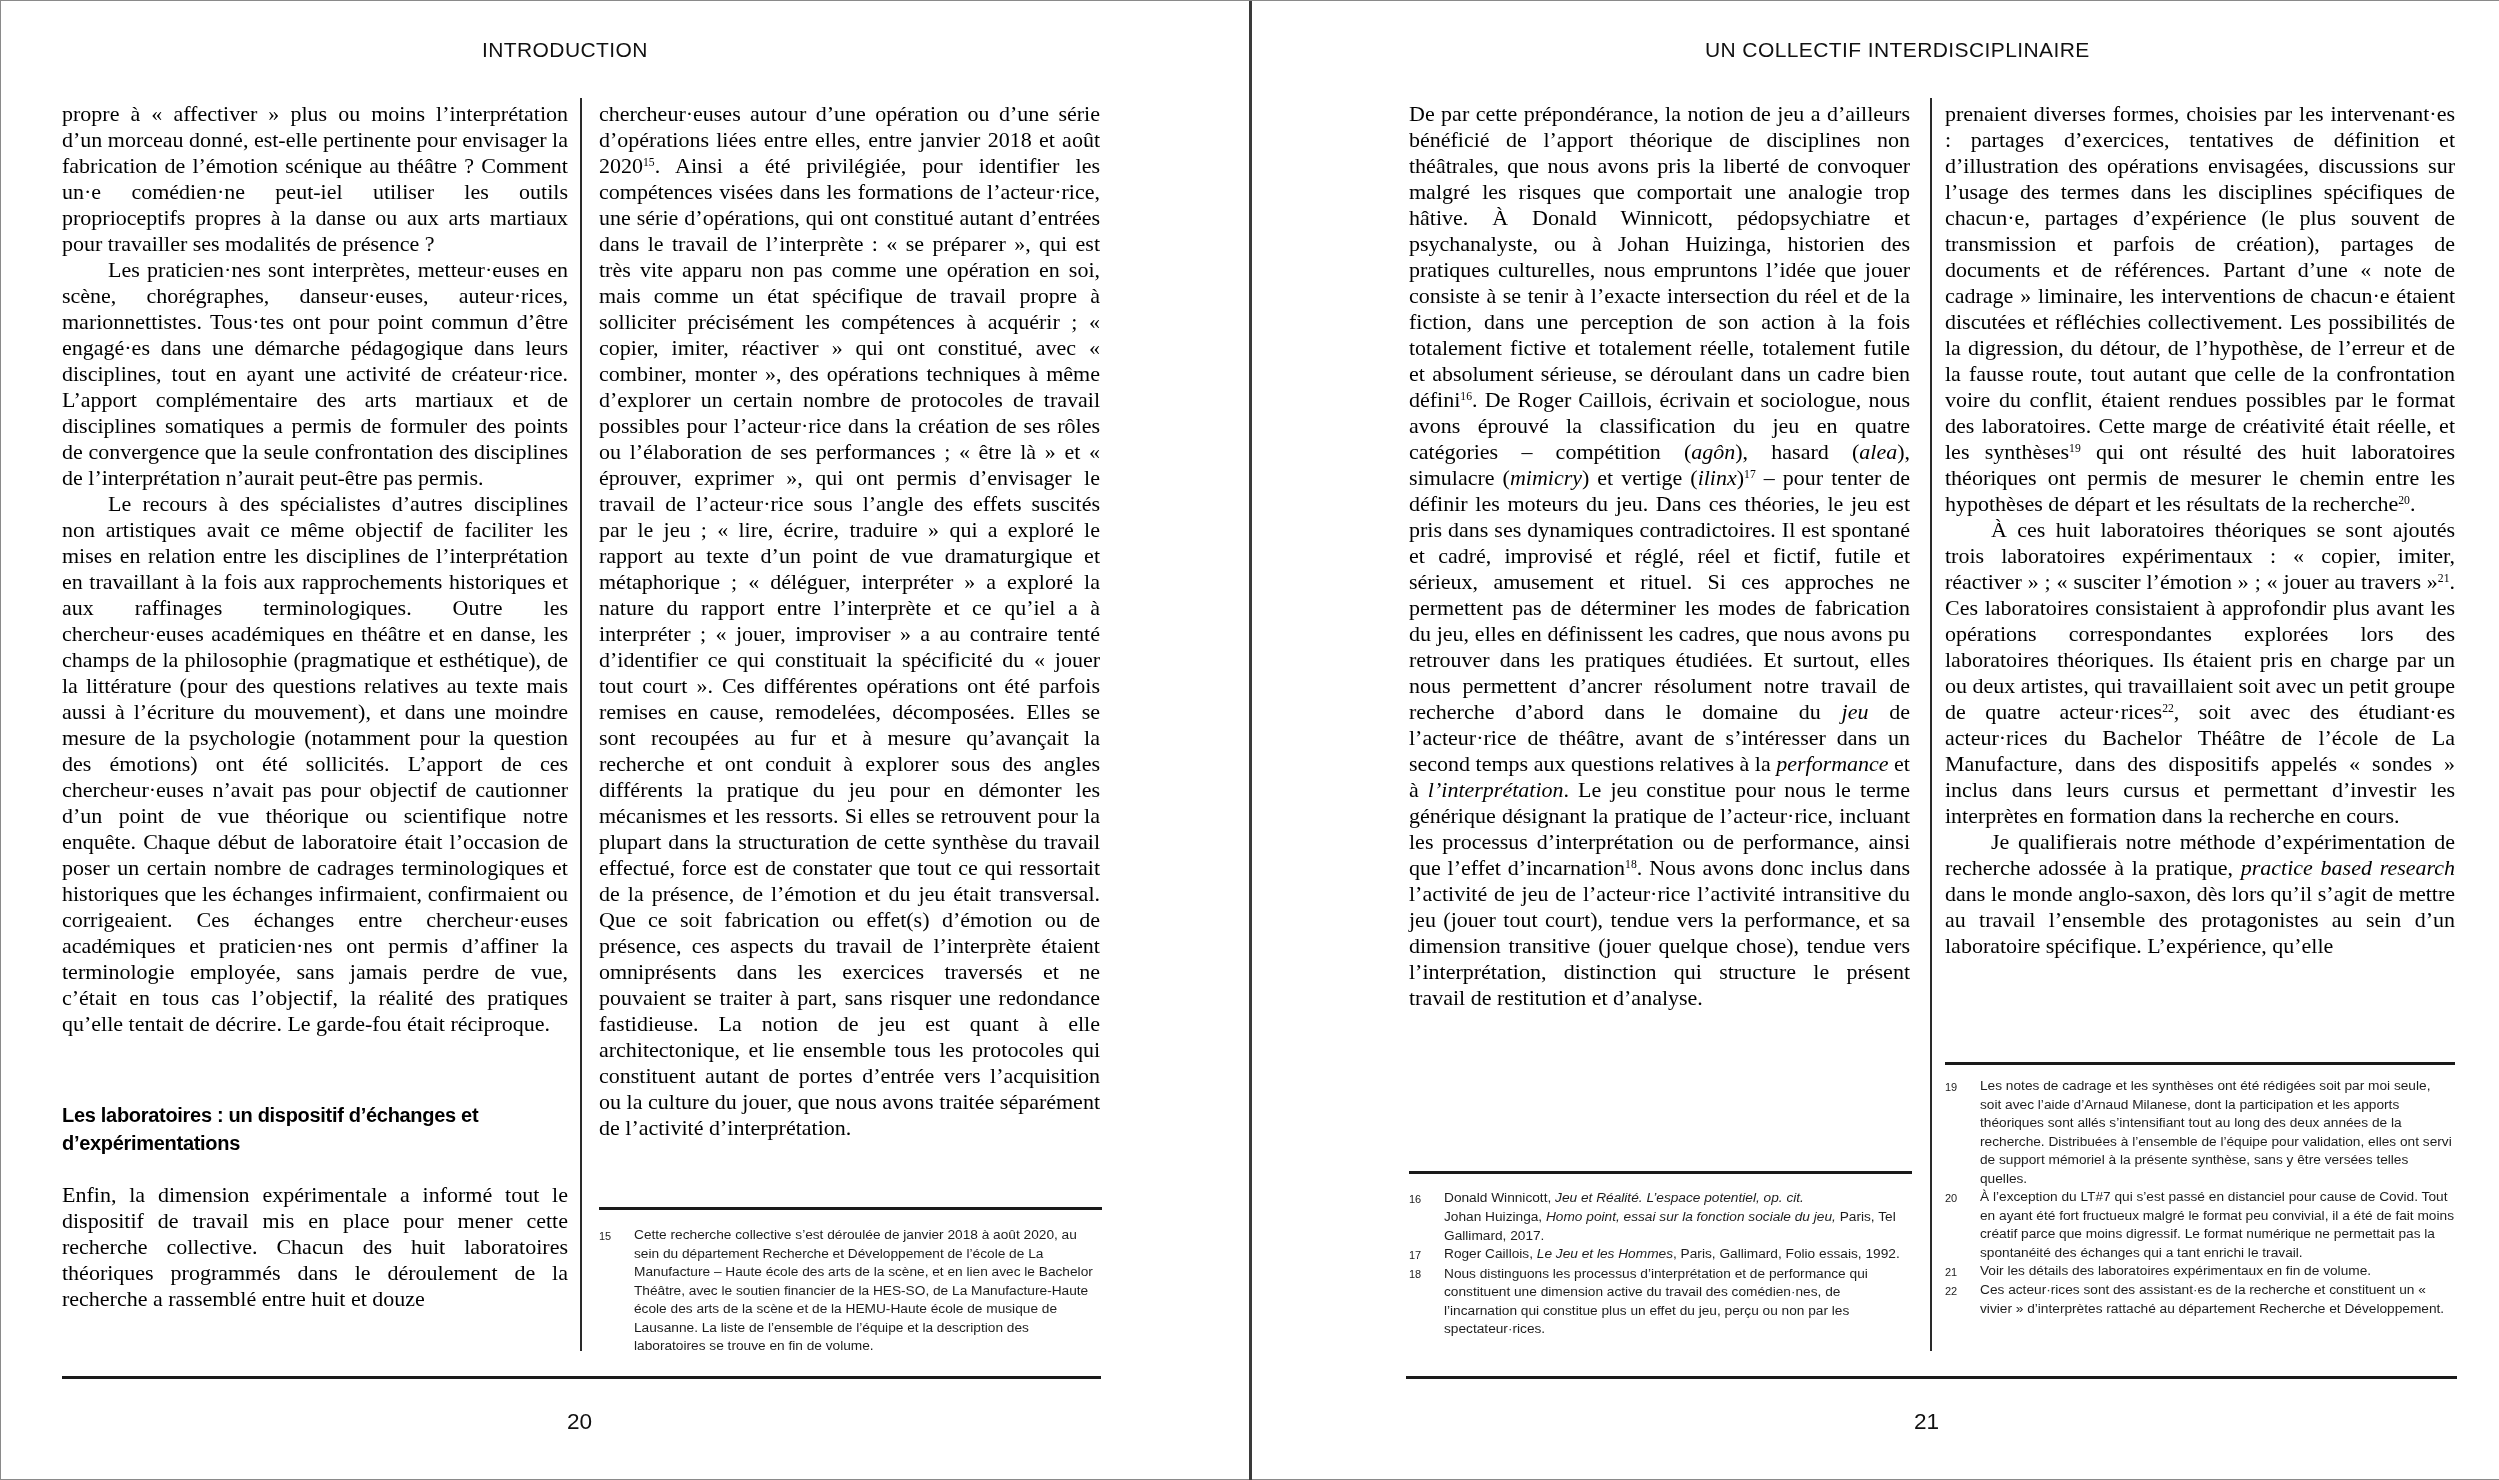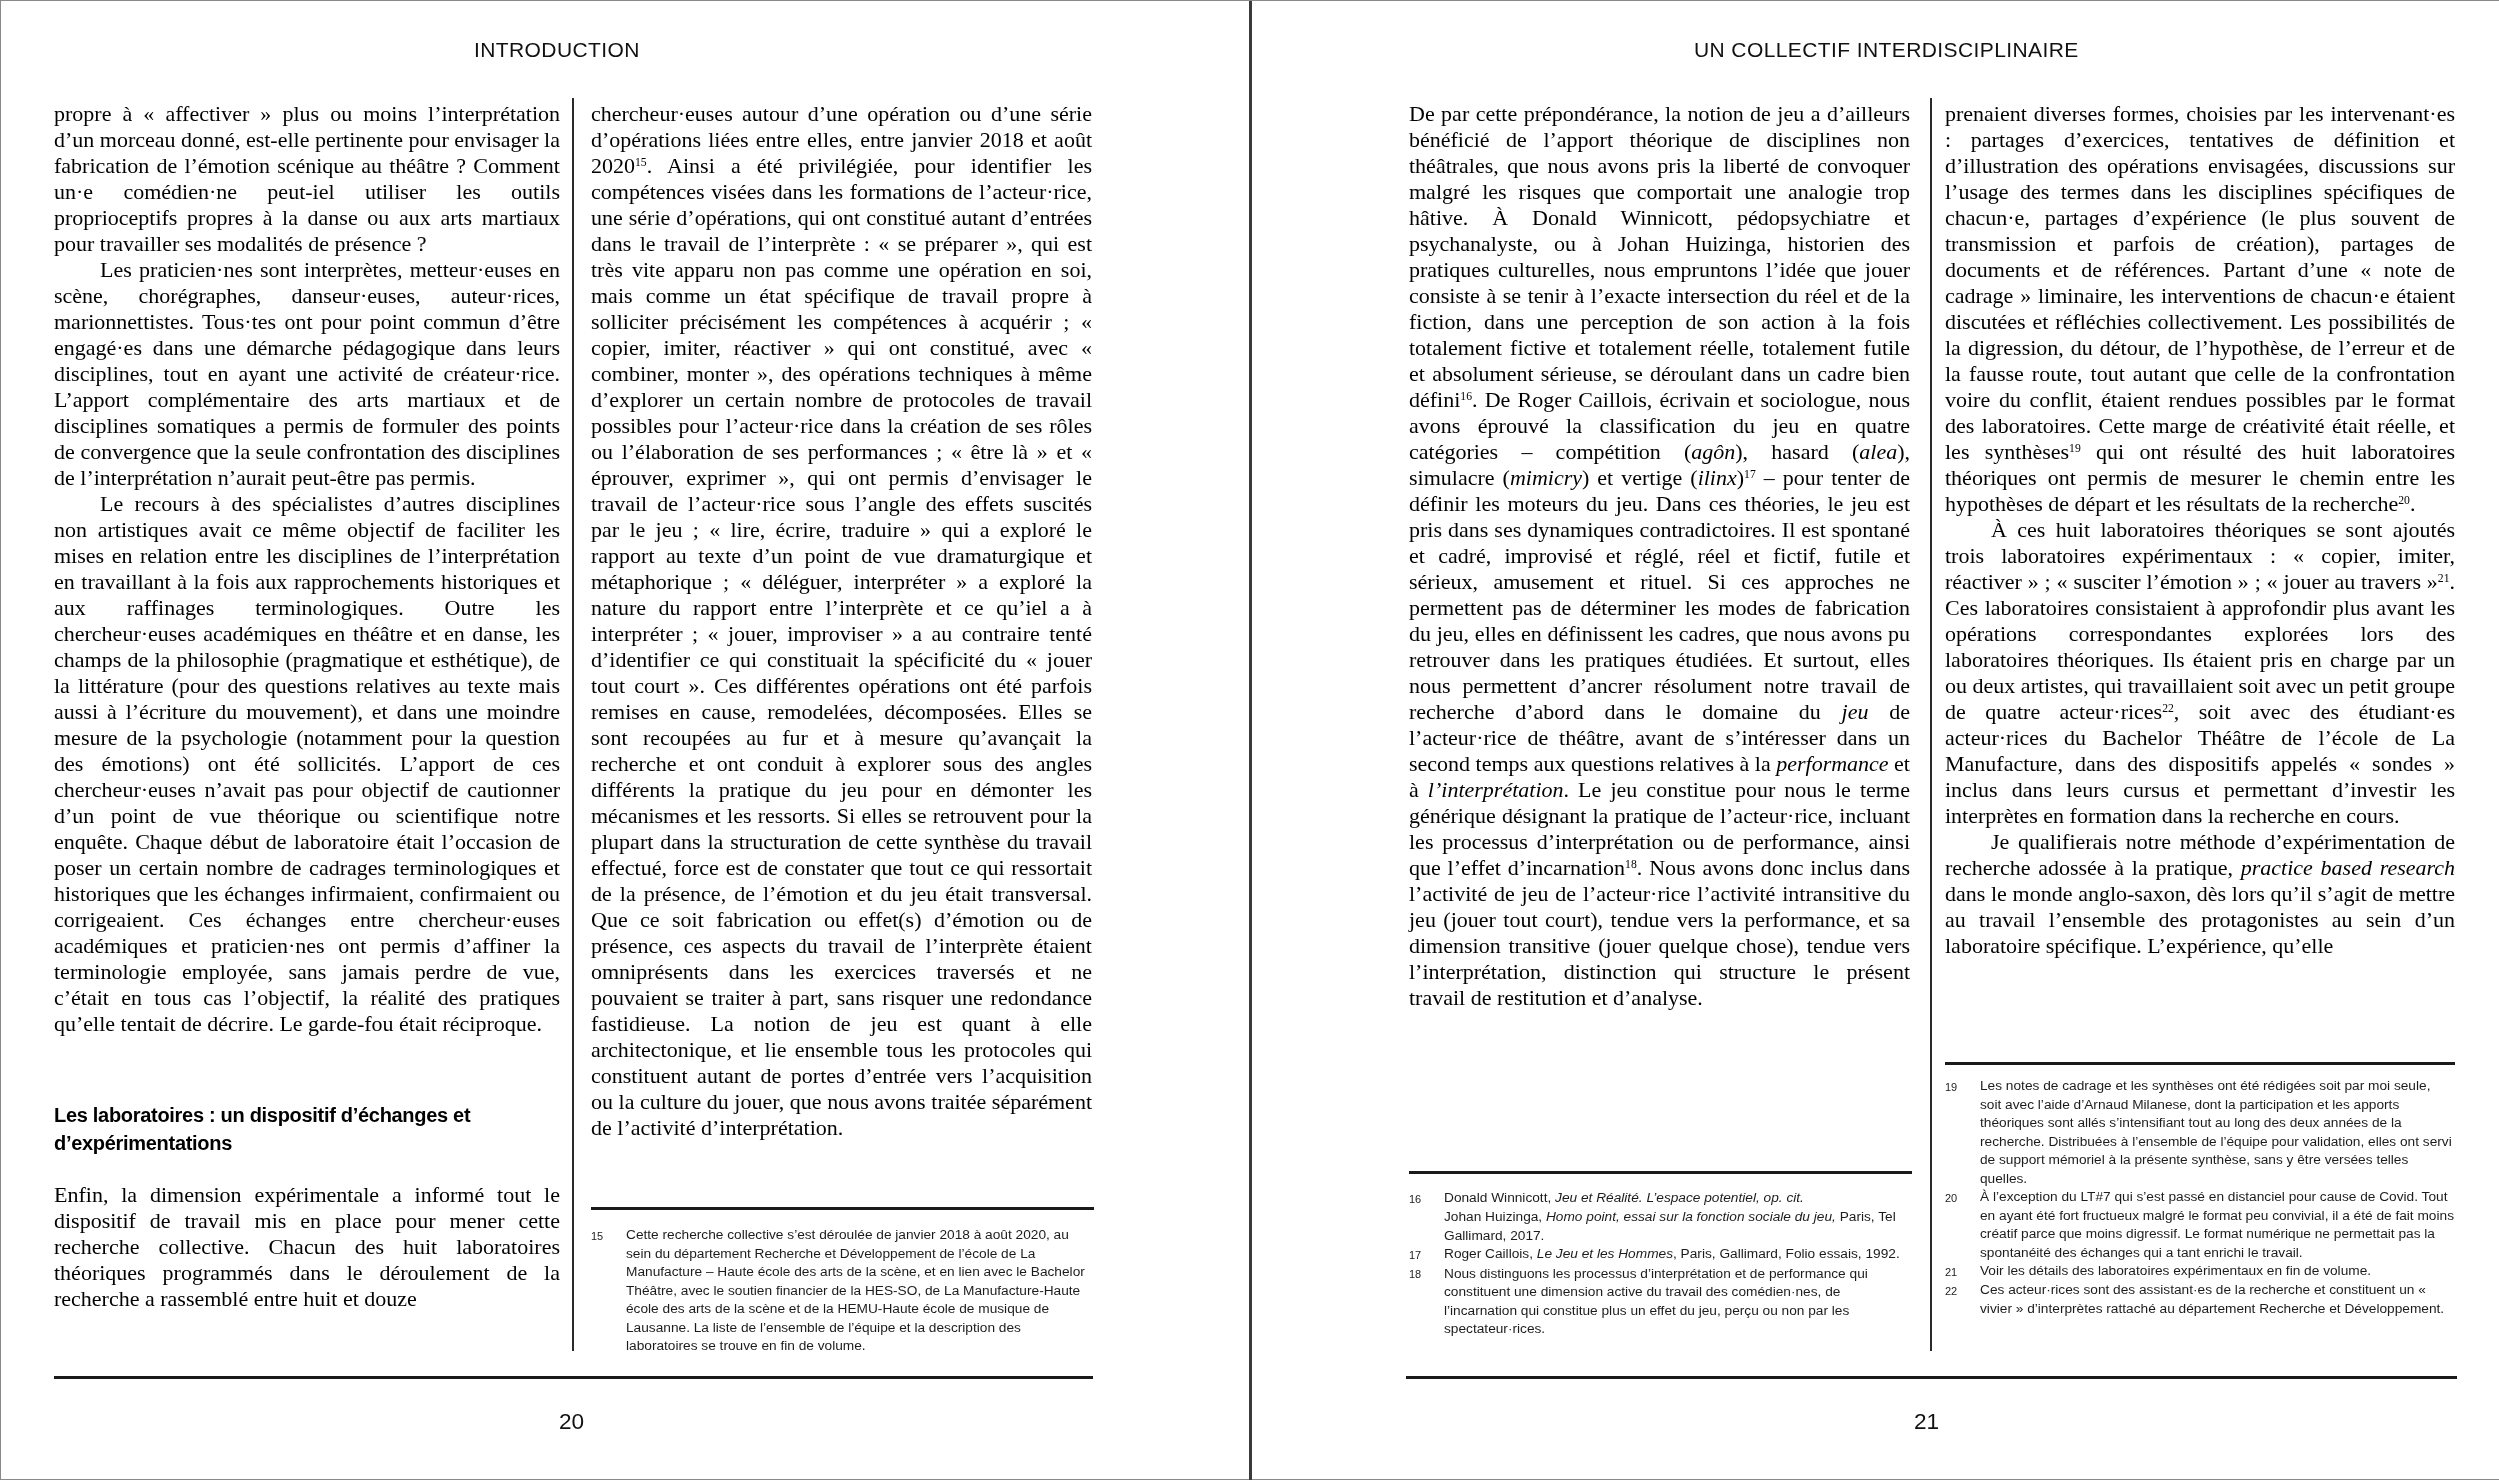--- a/index.html
+++ b/index.html
@@ -1,28 +1,28 @@
 <!DOCTYPE html>
 <html style="font-size:13.4px"><head>
   <meta charset="utf-8">
   <style>
     * { box-sizing: border-box; margin: 0; padding: 0; }
     html, body { width: 2500px; height: 1480px; background: #ffffff; overflow: hidden; }
     body { position: relative; color: #1a1a1a; }
     .spread { position: absolute; inset: 0; border: 1.7px solid #8a8a8a; }
     .gutter { position: absolute; left: 1248px; top: 0; width: 2.5px; height: 1480px; background: #3a3a3a; }
     .page { position: absolute; top: 0; height: 1480px; }
-    .page.left { left: 0; width: 1492px; }
+    .page.left { left: 8px; width: 1492px; }
     .page.right { left: 1251px; width: 1249px; }
     .running-head {
       position: absolute; top: 37px; font-family: "Liberation Sans", sans-serif;
       font-size: 21px; letter-spacing: 0.4px; color: #111;
     }
     .page.left .running-head { left: 473px; }
-    .page.right .running-head { left: 442px; }
+    .page.right .running-head { left: 453px; }
     .col {
       position: absolute; top: 100px;
       font-family: "Liberation Serif", serif; font-size: 22px; line-height: 26px;
       text-align: justify; hyphens: manual; color: #000000;
     }
     .col p { margin: 0; }
     .col p.indent { text-indent: 46px; }
     .col sup { font-size: 11.7px; vertical-align: 7.5px; line-height: 0; }
     .col i { font-style: italic; }
     .col-rule { position: absolute; width: 1.7px; background: #2a2a2a; }

